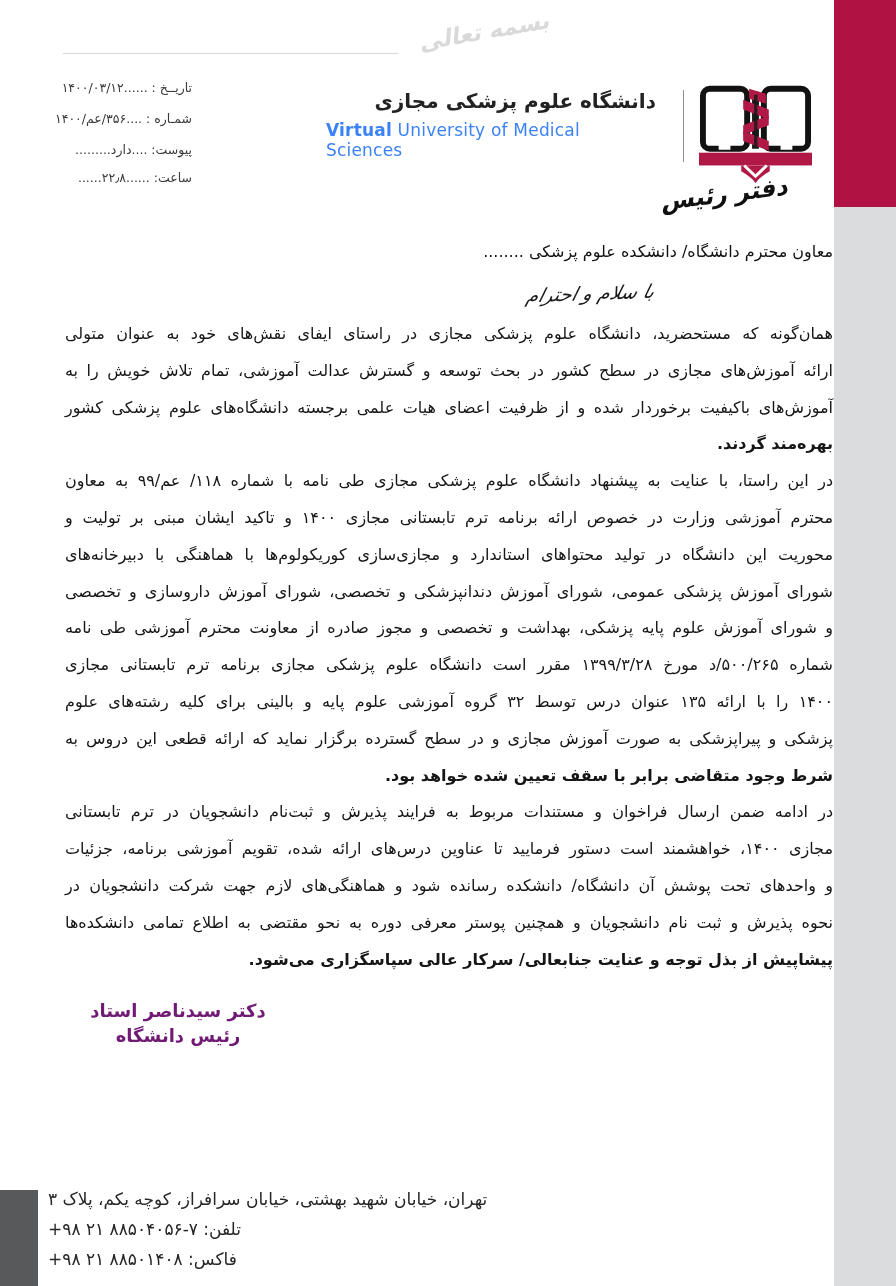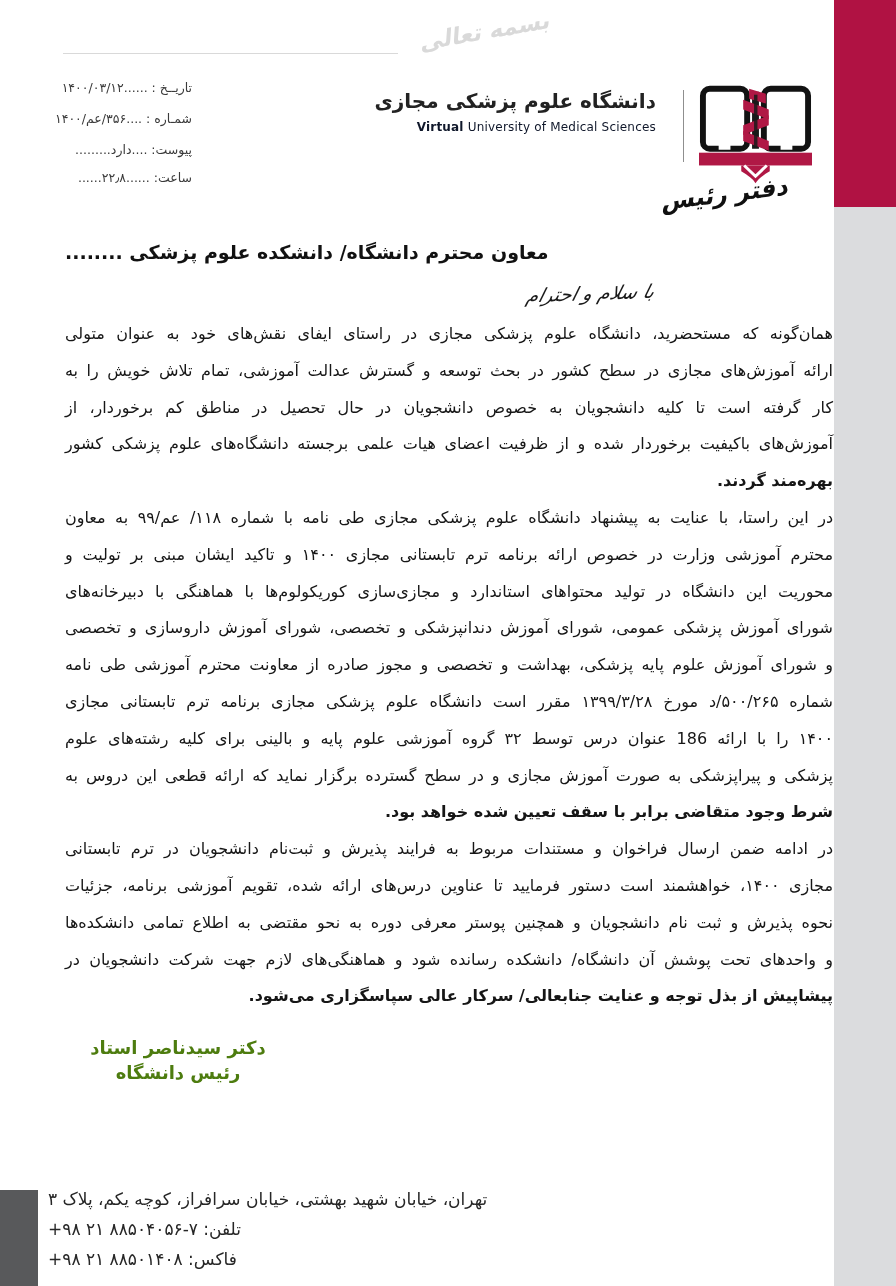--- a/index.html
+++ b/index.html
@@ -18,47 +18,47 @@
     position:absolute; top:18px; left:420px; color:#d9d9d9;
     font-size:23px; font-weight:bold; direction:rtl;
     transform:rotate(-10deg) skewX(-14deg);
   }
   .header-rule { position:absolute; top:53px; left:63px; width:335px; height:1px; background:#d9d9d9; }
 
   .meta { position:absolute; top:80px; left:65px; width:127px; direction:rtl; text-align:right; }
   .meta-line { font-size:12.5px; color:#3a3a3a; line-height:16px; margin-bottom:15px; white-space:nowrap;padding-left:8px; }
   .meta-line.tight { margin-bottom:12px; }
 
-  .brand-text { position:absolute; top:88px; right:240px; width:330px; text-align:right; direction:rtl; }
+  .brand-text { position:absolute; top:88px; right:240px; width:330px; direction:rtl; }
   .brand-fa { font-size:20px; font-weight:700; color:#222; line-height:26px; }
   .brand-fa b { font-weight:800; }
-  .brand-en { direction:ltr; font-size:12px; color:#0f172a; margin-top:6px; letter-spacing:0.2px; }
+  .brand-en { direction:ltr; font-size:17px; color:#3b82f6; margin-top:6px; letter-spacing:0.2px; }
   .brand-divider { position:absolute; top:90px; right:212px; width:1px; height:72px; background:#8f8f8f; }
   .logo { position:absolute; top:84px; right:84px; }
   .office {
     position:absolute; top:180px; right:106px; font-size:24px; font-weight:bold; color:#101010;
     direction:rtl; transform:rotate(-7deg) skewX(-14deg); white-space:nowrap;
   }
 
   
   .letter { position:absolute; top:238px; left:65px; right:63px; direction:rtl; }
-  .recipient { font-size:19px; font-weight:bold; color:#111; text-align:left; line-height:28px; }
+  .recipient { font-size:16px; font-weight:normal; color:#111; text-align:right; line-height:28px; }
   .salutation {
     margin:16px 178px 0 0; font-size:19px; color:#1a1a1a; width:max-content;
     transform:rotate(-2deg) skewX(-16deg); font-style:italic;
   }
   .paras { margin-top:12px; }
   .bline {
     font-size:16px; line-height:36.8px; color:#161616;
     text-align:justify; text-align-last:justify; white-space:normal;
   }
   .bline.last { text-align:center; text-align-last:right;font-weight:bold; }
   .bline.indent { }
 
-  .signature { width:230px; margin:20px 540px 0 0; text-align:center; font-weight:bold; font-size:18px; line-height:25px; color:#4d7c0f; }
+  .signature { width:230px; margin:20px 540px 0 0; text-align:center; font-weight:bold; font-size:18px; line-height:25px; color:#701a75; }
 
   
   .footer { position:absolute; left:48px; bottom:12px; direction:rtl; text-align:left; }
   .footer-line { font-size:17px; color:#262626; line-height:30px; white-space:nowrap; }
 </style>
 </head>
 <body>
 
 <div class="page">
 
@@ -101,36 +101,35 @@
   </svg>
 
   <div class="office">دفتر رئیس</div>
 
   <div class="letter">
     <div class="recipient">معاون محترم دانشگاه/ دانشکده علوم پزشکی ........</div>
     <div class="salutation">با سلام و احترام</div>
     <div class="paras" id="body-paragraphs">
         <div class="bline indent">همان‌گونه که مستحضرید، دانشگاه علوم پزشکی مجازی در راستای ایفای نقش‌های خود به عنوان متولی</div>
         <div class="bline">ارائه آموزش‌های مجازی در سطح کشور در بحث توسعه و گسترش عدالت آموزشی، تمام تلاش خویش را به</div>
-        <div class="bline">کار گرفته است تا کلیه دانشجویان به خصوص دانشجویان در حال تحصیل در مناطق کم برخوردار، از</div>
         <div class="bline">آموزش‌های باکیفیت برخوردار شده و از ظرفیت اعضای هیات علمی برجسته دانشگاه‌های علوم پزشکی کشور</div>
         <div class="bline last">بهره‌مند گردند.</div>
         <div class="bline">در این راستا، با عنایت به پیشنهاد دانشگاه علوم پزشکی مجازی طی نامه با شماره ۱۱۸/ عم/۹۹ به معاون</div>
         <div class="bline">محترم آموزشی وزارت در خصوص ارائه برنامه ترم تابستانی مجازی ۱۴۰۰ و تاکید ایشان مبنی بر تولیت و</div>
         <div class="bline">محوریت این دانشگاه در تولید محتواهای استاندارد و مجازی‌سازی کوریکولوم‌ها با هماهنگی با دبیرخانه‌های</div>
         <div class="bline">شورای آموزش پزشکی عمومی، شورای آموزش دندانپزشکی و تخصصی، شورای آموزش داروسازی و تخصصی</div>
         <div class="bline">و شورای آموزش علوم پایه پزشکی، بهداشت و تخصصی و مجوز صادره از معاونت محترم آموزشی طی نامه</div>
         <div class="bline">شماره ۵۰۰/۲۶۵/د مورخ ۱۳۹۹/۳/۲۸ مقرر است دانشگاه علوم پزشکی مجازی برنامه ترم تابستانی مجازی</div>
-        <div class="bline">۱۴۰۰ را با ارائه 186 عنوان درس توسط ۳۲ گروه آموزشی علوم پایه و بالینی برای کلیه رشته‌های علوم</div>
+        <div class="bline">۱۴۰۰ را با ارائه ۱۳۵ عنوان درس توسط ۳۲ گروه آموزشی علوم پایه و بالینی برای کلیه رشته‌های علوم</div>
         <div class="bline">پزشکی و پیراپزشکی به صورت آموزش مجازی و در سطح گسترده برگزار نماید که ارائه قطعی این دروس به</div>
         <div class="bline last">شرط وجود متقاضی برابر با سقف تعیین شده خواهد بود.</div>
         <div class="bline">در ادامه ضمن ارسال فراخوان و مستندات مربوط به فرایند پذیرش و ثبت‌نام دانشجویان در ترم تابستانی</div>
         <div class="bline">مجازی ۱۴۰۰، خواهشمند است دستور فرمایید تا عناوین درس‌های ارائه شده، تقویم آموزشی برنامه، جزئیات</div>
+        <div class="bline">و واحدهای تحت پوشش آن دانشگاه/ دانشکده رسانده شود و هماهنگی‌های لازم جهت شرکت دانشجویان در</div>
         <div class="bline">نحوه پذیرش و ثبت نام دانشجویان و همچنین پوستر معرفی دوره به نحو مقتضی به اطلاع تمامی دانشکده‌ها</div>
-        <div class="bline">و واحدهای تحت پوشش آن دانشگاه/ دانشکده رسانده شود و هماهنگی‌های لازم جهت شرکت دانشجویان در</div>
         <div class="bline last">پیشاپیش از بذل توجه و عنایت جنابعالی/ سرکار عالی سپاسگزاری می‌شود.</div>
       </div>
     <div class="signature">
       <div>دکتر سیدناصر استاد</div>
       <div>رئیس دانشگاه</div>
     </div>
   </div>
 
   <div class="footer">
     <div class="footer-line">تهران، خیابان شهید بهشتی، خیابان سرافراز، کوچه یکم، پلاک ۳</div>

